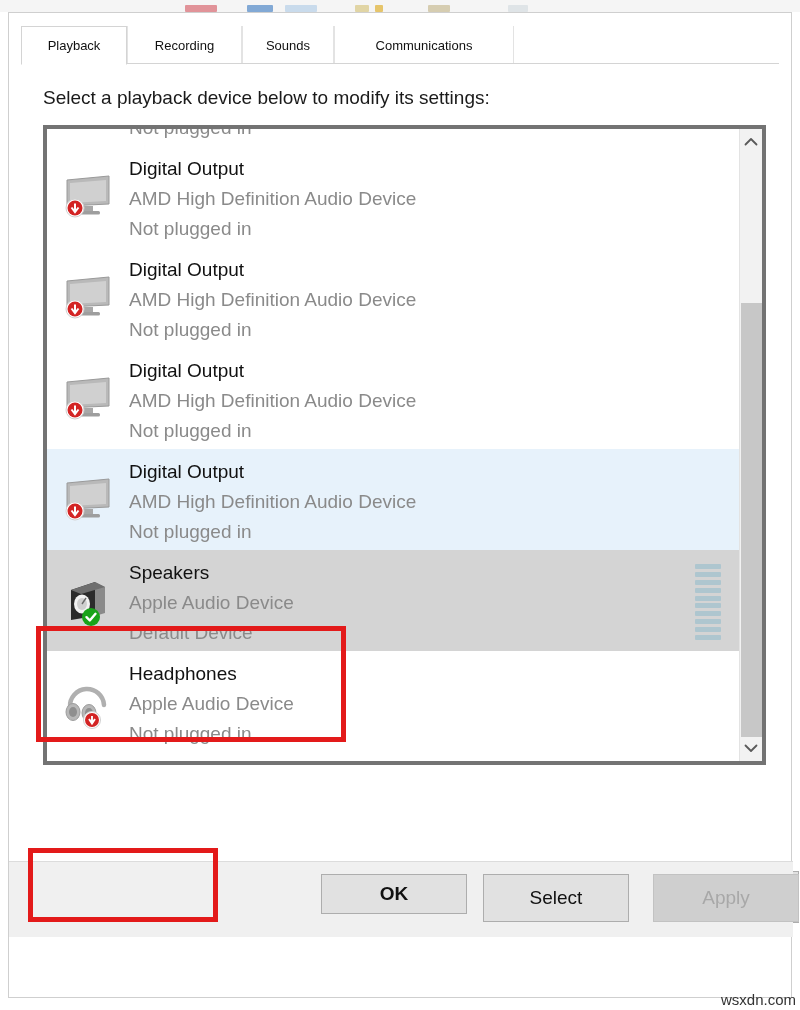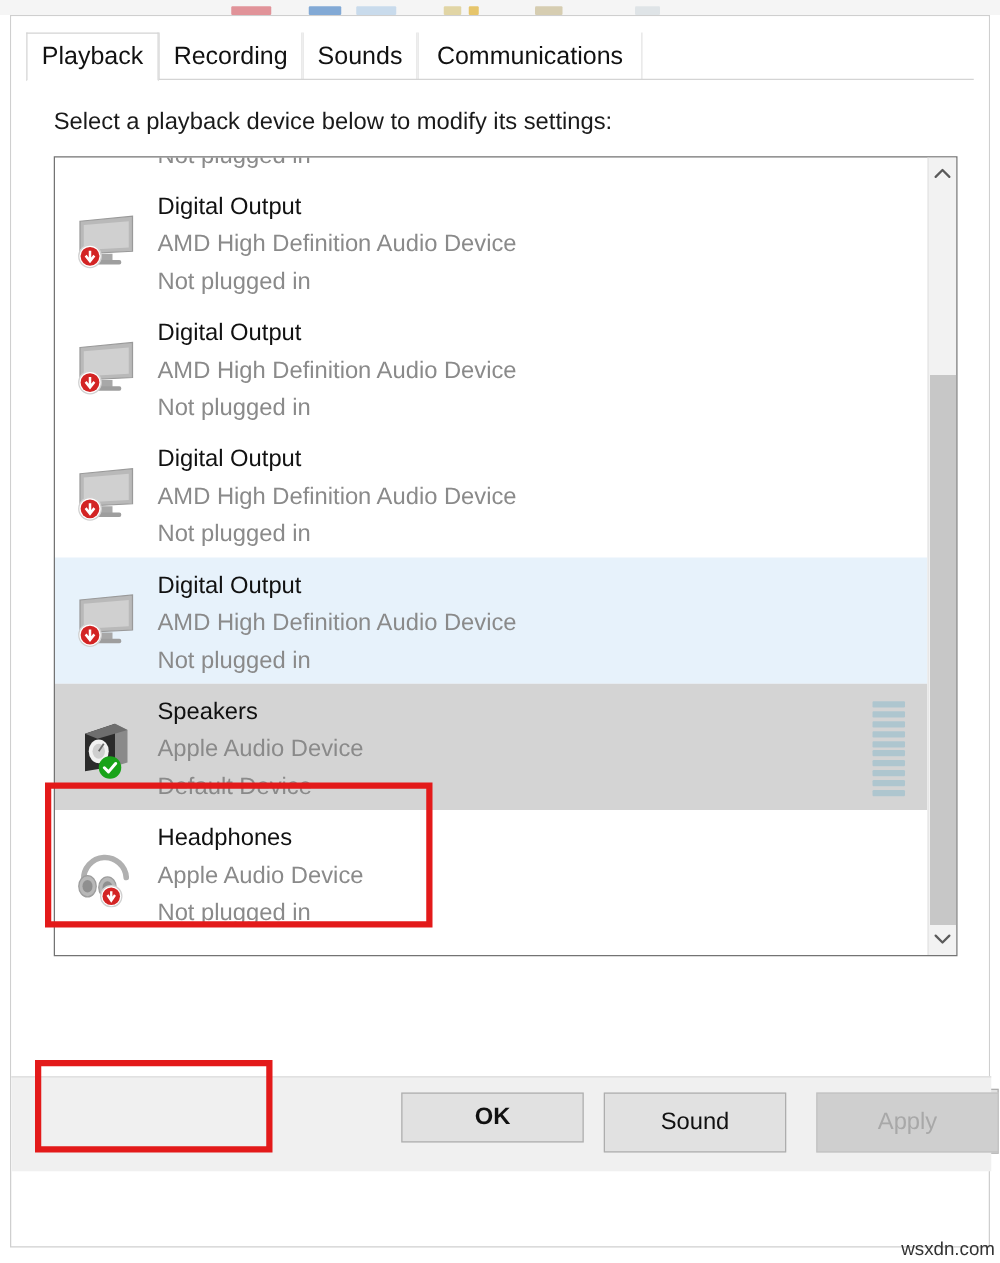--- a/index.html
+++ b/index.html
@@ -70,21 +70,21 @@
     height: 38px;
   }
   .tabstrip::after {
     content: ""; position: absolute; left: 0; right: 0; bottom: 0;
     height: 1px; background: #d4d4d4;
   }
   .tab {
     position: absolute; top: 0; height: 38px;
     display: flex; align-items: center; justify-content: center;
     padding: 0 14px;
-    font-size: 20px; color: #111;
+    font-size: 13px; color: #111;
     box-sizing: border-box;
     white-space: nowrap;
   }
   .tab.inactive {
     border-left: 1px solid #e3e3e3;
     border-right: 1px solid #e3e3e3;
     background: #ffffff;
   }
   .tab.active {
     background: #ffffff;
@@ -99,21 +99,21 @@
     position: absolute; left: 34px; top: 74px;
     font-size: 19px; color: #1a1a1a;
     white-space: nowrap;
   }
 
   
   .listbox {
     position: absolute;
     left: 34px; top: 112px;
     width: 723px; height: 640px;
-    border: 1px solid #737373;
+    border: 4px solid #737373;
     background: #ffffff;
     box-sizing: border-box;
     overflow: hidden;
   }
   .list-clip {
     position: absolute;
     left: 0; top: 0; right: 23px; bottom: 0;
     overflow: hidden;
   }
   .list-inner {
@@ -438,21 +438,21 @@
 
     <div class="btn" id="properties-button">
       <span>Properties</span>
     </div>
 
     <div class="bottombar">
       <div class="btn" id="ok-button">
         <span>OK</span>
       </div>
       <div class="btn" id="cancel-button">
-        <span>Sound</span>
+        <span>Select</span>
       </div>
       <div class="btn apply-disabled" id="apply-button">
         <span>Apply</span>
       </div>
     </div>
 
   </div>
 </div>
 
 <div class="redbox" id="redbox-speakers"></div>

